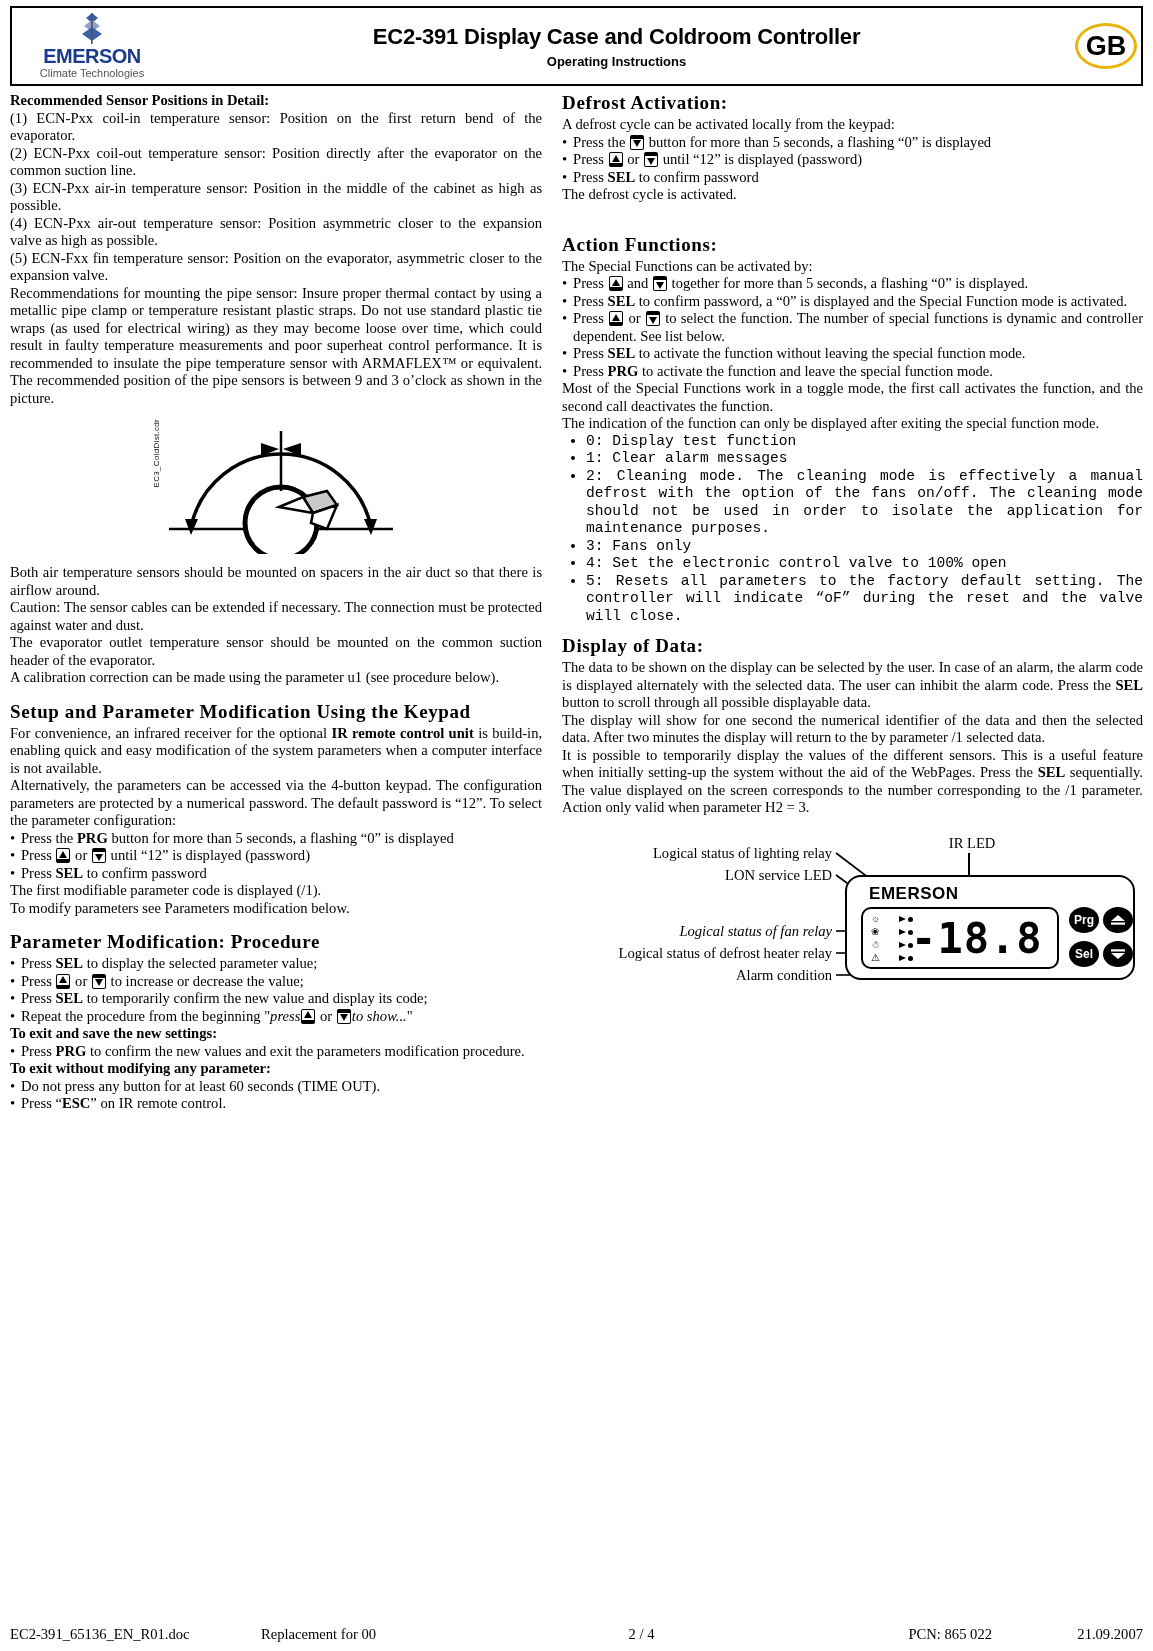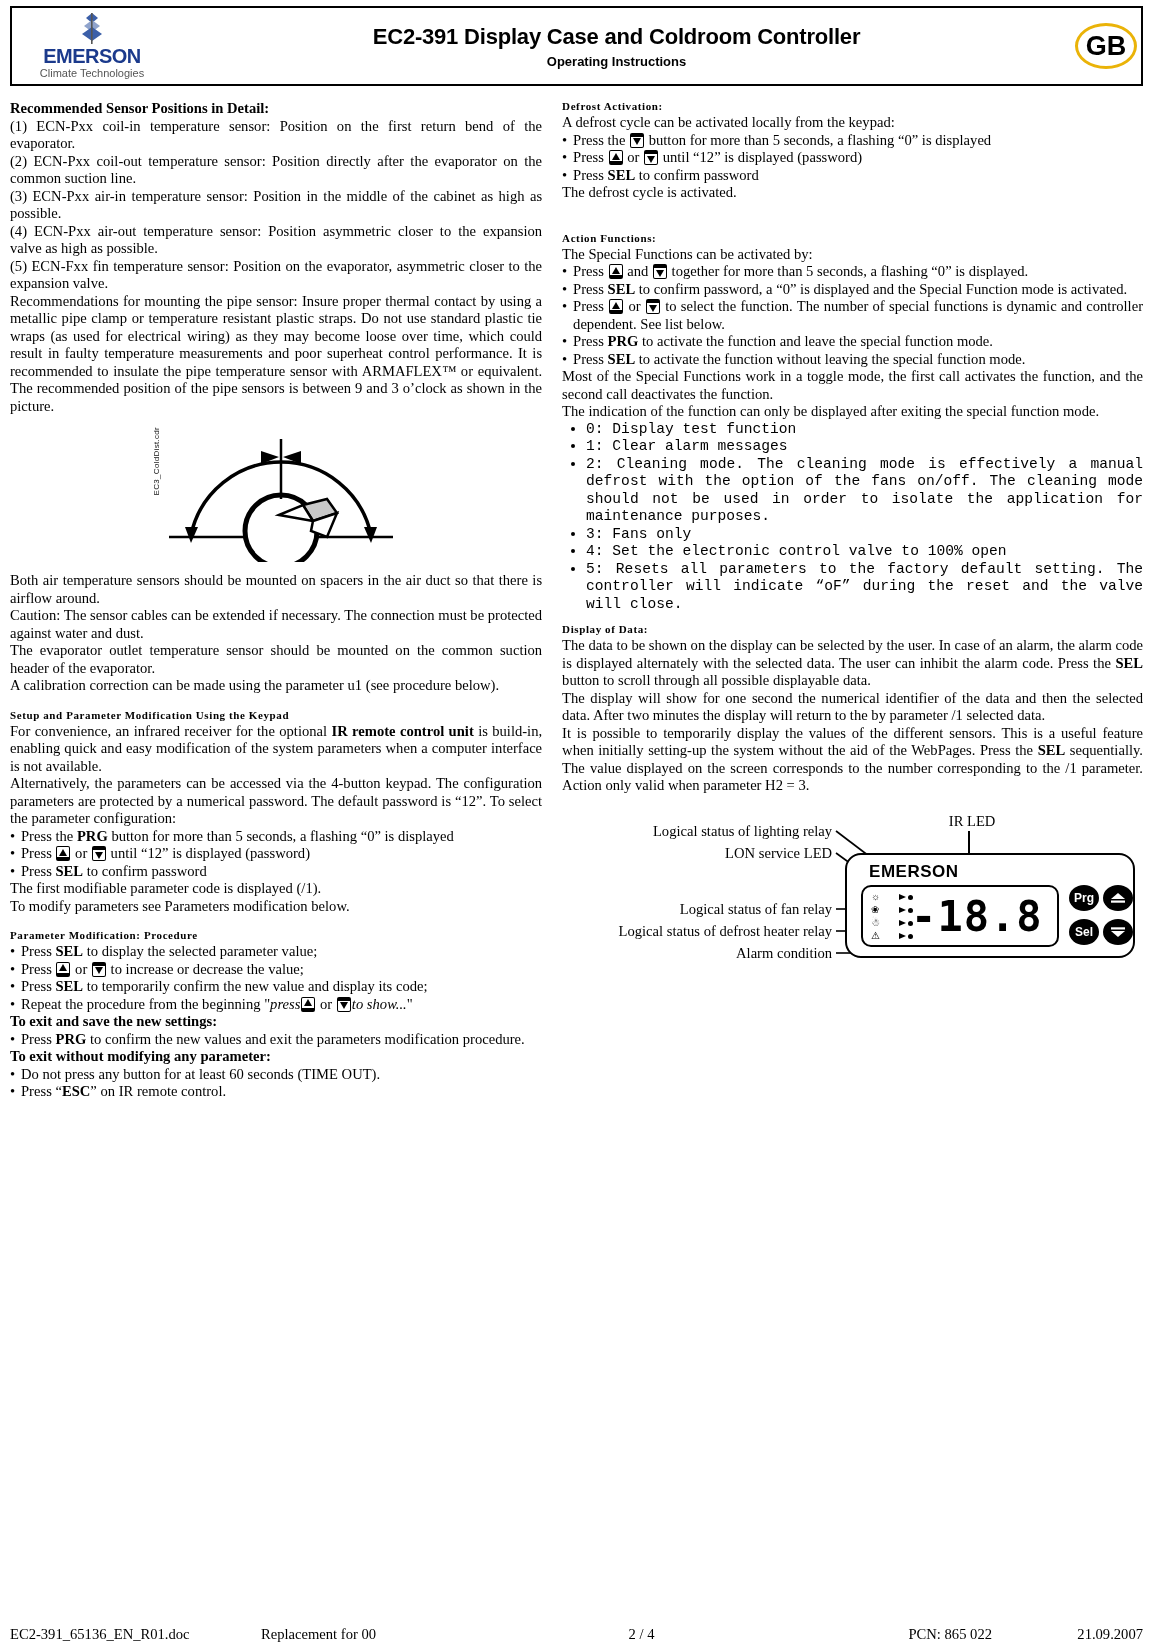--- a/index.html
+++ b/index.html
@@ -47,28 +47,28 @@
     width:70px; display:flex; align-items:center; justify-content:center;
   }
   .gb-oval {
     width:62px; height:46px; border:3px solid #eab308; border-radius:50%;
     display:flex; align-items:center; justify-content:center;
     font-family:"Liberation Sans", sans-serif;
     font-weight:bold; font-size:27px; letter-spacing:0px;
   }
 
   
-  .columns { display:flex; gap:20px; margin-top:14px; }
+  .columns { display:flex; gap:20px; margin-top:6px; }
   .col { width:534px; }
   .col.right { width:583px; }
 
   p, .line { margin:0; font-size:14.6px; line-height:1.2; }
   .just { text-align:justify; }
   h3 {
-    font-size:11px; font-weight:bold; margin:14px 0 2px 0;
+    font-size:19px; font-weight:bold; margin:14px 0 2px 0;
     letter-spacing:0.6px;
   }
   h3.tight { margin-top:10px; }
   b, .b { font-weight:bold; }
   .bullet { text-indent:0; padding-left:11px; position:relative; }
   .bullet::before { content:"\2022"; position:absolute; left:0; top:0; }
   .bullet-hang { padding-left:11px; }
   .dotlist { margin:0; padding-left:24px; }
   .dotlist li { font-size:14.6px; line-height:1.2; text-align:justify; margin:0;font-family:Liberation Mono, monospace; }
 
@@ -277,22 +277,22 @@
       <p class="bullet"><span>Press the </span><span class="keybtn down"></span><span> button for more than 5 seconds, a  flashing “0” is displayed</span></p>
       <p class="bullet"><span>Press </span><span class="keybtn up"></span><span> or </span><span class="keybtn down"></span><span> until “12” is displayed (password)</span></p>
       <p class="bullet"><span>Press </span><b>SEL</b><span> to confirm password</span></p>
       <p>The defrost cycle is activated.</p>
 
       <h3 style="margin-top:30px">Action Functions:</h3>
       <p>The Special Functions can be activated by:</p>
       <p class="bullet just"><span>Press </span><span class="keybtn up"></span><span> and </span><span class="keybtn down"></span><span> together for more than 5 seconds, a flashing “0” is displayed.</span></p>
       <p class="bullet just bullet-hang"><span>Press </span><b>SEL</b><span> to confirm password, a “0” is displayed and the Special Function mode is activated.</span></p>
       <p class="bullet just bullet-hang"><span>Press </span><span class="keybtn up"></span><span> or </span><span class="keybtn down"></span><span> to select the function. The number of special functions is dynamic and controller dependent. See list below.</span></p>
+      <p class="bullet just"><span>Press </span><b>SEL</b><span> to activate the function without leaving the special function mode.</span></p>
       <p class="bullet just"><span>Press </span><b>PRG</b><span> to activate the function and leave the special function mode.</span></p>
-      <p class="bullet just"><span>Press </span><b>SEL</b><span> to activate the function without leaving the special function mode.</span></p>
       <p class="just">Most of the Special Functions work in a toggle mode, the first call activates the function, and the second call deactivates the function.</p>
       <p class="just">The indication of the function can only be displayed after exiting the special function mode.</p>
 
       <ul class="dotlist">
         <li>0: Display test function</li>
         <li>1: Clear alarm messages</li>
         <li>2: Cleaning mode. The cleaning mode is effectively a manual defrost with the option of the fans on/off. The cleaning mode should not be used in order to isolate the application for maintenance purposes.</li>
         <li>3: Fans only</li>
         <li>4: Set the electronic control valve to 100% open</li>
         <li>5: Resets all parameters to the factory default setting. The controller will indicate “oF” during the reset and the valve will close.</li>
@@ -300,21 +300,21 @@
 
       <h3 class="tight">Display of Data:</h3>
       <p class="just"><span>The data to be shown on the display can be selected by the user. In case of an alarm, the alarm code is displayed alternately with the selected data. The user can inhibit the alarm code. Press the </span><b>SEL</b><span> button to scroll through all possible displayable data.</span></p>
       <p class="just">The display will show for one second the numerical identifier of the data and then the selected data. After two minutes the display will return to the by parameter /1 selected data.</p>
       <p class="just"><span>It is possible to temporarily display the values of the different sensors. This is a useful feature when initially setting-up the system without the aid of the WebPages. Press the </span><b>SEL</b><span> sequentially. The value displayed on the screen corresponds to the number corresponding to the /1 parameter. Action only valid when parameter H2 = 3.</span></p>
 
       <div class="ctrl-figure">
 
         <div class="callout" style="left:0px; top:10px; width:270px;">Logical status of lighting relay</div>
         <div class="callout" style="left:0px; top:32px; width:270px;">LON service LED</div>
-        <div class="callout" style="left:0px; top:88px; width:270px;">Logical status of fan relay</div>
+        <div class="callout" style="left:0px; top:88px; width:270px;font-style:italic;">Logical status of fan relay</div>
         <div class="callout" style="left:0px; top:110px; width:270px;">Logical status of defrost heater relay</div>
         <div class="callout" style="left:0px; top:132px; width:270px;">Alarm condition</div>
         <div class="callout" style="left:370px; top:0px; width:80px; text-align:center;">IR LED</div>
 
         <svg style="position:absolute; left:0; top:0;" width="583" height="200">
           <line x1="274" y1="18" x2="332" y2="62" stroke="#000" stroke-width="1.6"></line>
           <line x1="274" y1="40" x2="318" y2="72" stroke="#000" stroke-width="1.6"></line>
           <line x1="274" y1="96" x2="300" y2="96" stroke="#000" stroke-width="1.6"></line>
           <line x1="274" y1="118" x2="300" y2="118" stroke="#000" stroke-width="1.6"></line>
           <line x1="274" y1="140" x2="300" y2="140" stroke="#000" stroke-width="1.6"></line>

